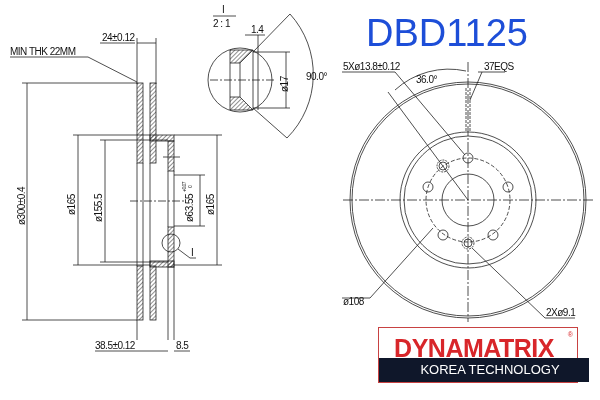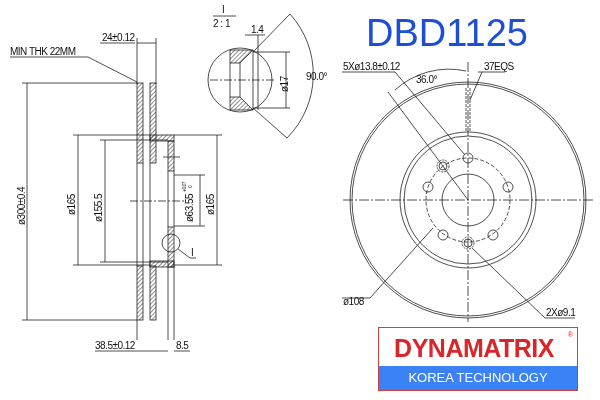--- a/index.html
+++ b/index.html
@@ -1,23 +1,23 @@
 <!DOCTYPE html>
 <html><head>
 <meta charset="utf-8">
 <style>
   html,body{margin:0;padding:0;background:#fff;}
   body{width:600px;height:400px;position:relative;overflow:hidden;font-family:"Liberation Sans",sans-serif;}
   svg{position:absolute;left:0;top:0;}
   .dimc{font-family:"Liberation Sans",sans-serif;font-size:10px;fill:#111;letter-spacing:-0.5px;}
   .title{position:absolute;left:366px;top:12px;font-family:"Liberation Sans",sans-serif;font-size:38px;color:#1d4ed8;letter-spacing:0px;}
-  .logo{position:absolute;left:378px;top:327px;width:200px;height:64px;border:1px solid #c84242;background:#fff;box-sizing:border-box;}
+  .logo{position:absolute;left:378px;top:327px;width:200px;height:56px;border:1px solid #c84242;background:#fff;box-sizing:border-box;}
   .logo-brand{position:absolute;left:0;top:6px;width:190px;text-align:center;font-family:"Liberation Sans",sans-serif;font-weight:bold;font-size:25px;color:#d8262a;letter-spacing:-0.5px;}
   .logo-reg{position:absolute;right:4px;top:3px;font-size:7px;color:#d8262a;}
-  .logo-band{position:absolute;left:0;bottom:0;width:100%;height:24px;background:#3b82f6;color:#fff;text-align:center;font-size:13px;line-height:24px;font-family:"Liberation Sans",sans-serif;}
+  .logo-band{position:absolute;left:0;bottom:0;width:100%;height:24px;background:#0f172a;color:#fff;text-align:center;font-size:13px;line-height:24px;font-family:"Liberation Sans",sans-serif;padding-left:12px;}
 </style>
 </head>
 <body>
 
 <div class="title">DBD1125</div>
 
 <svg width="600" height="400" viewBox="0 0 600 400">
   <defs>
     <pattern id="hatch" width="3" height="3" patternUnits="userSpaceOnUse" patternTransform="rotate(45)">
       <line x1="0" y1="0" x2="0" y2="3" stroke="#222" stroke-width="1"></line>

